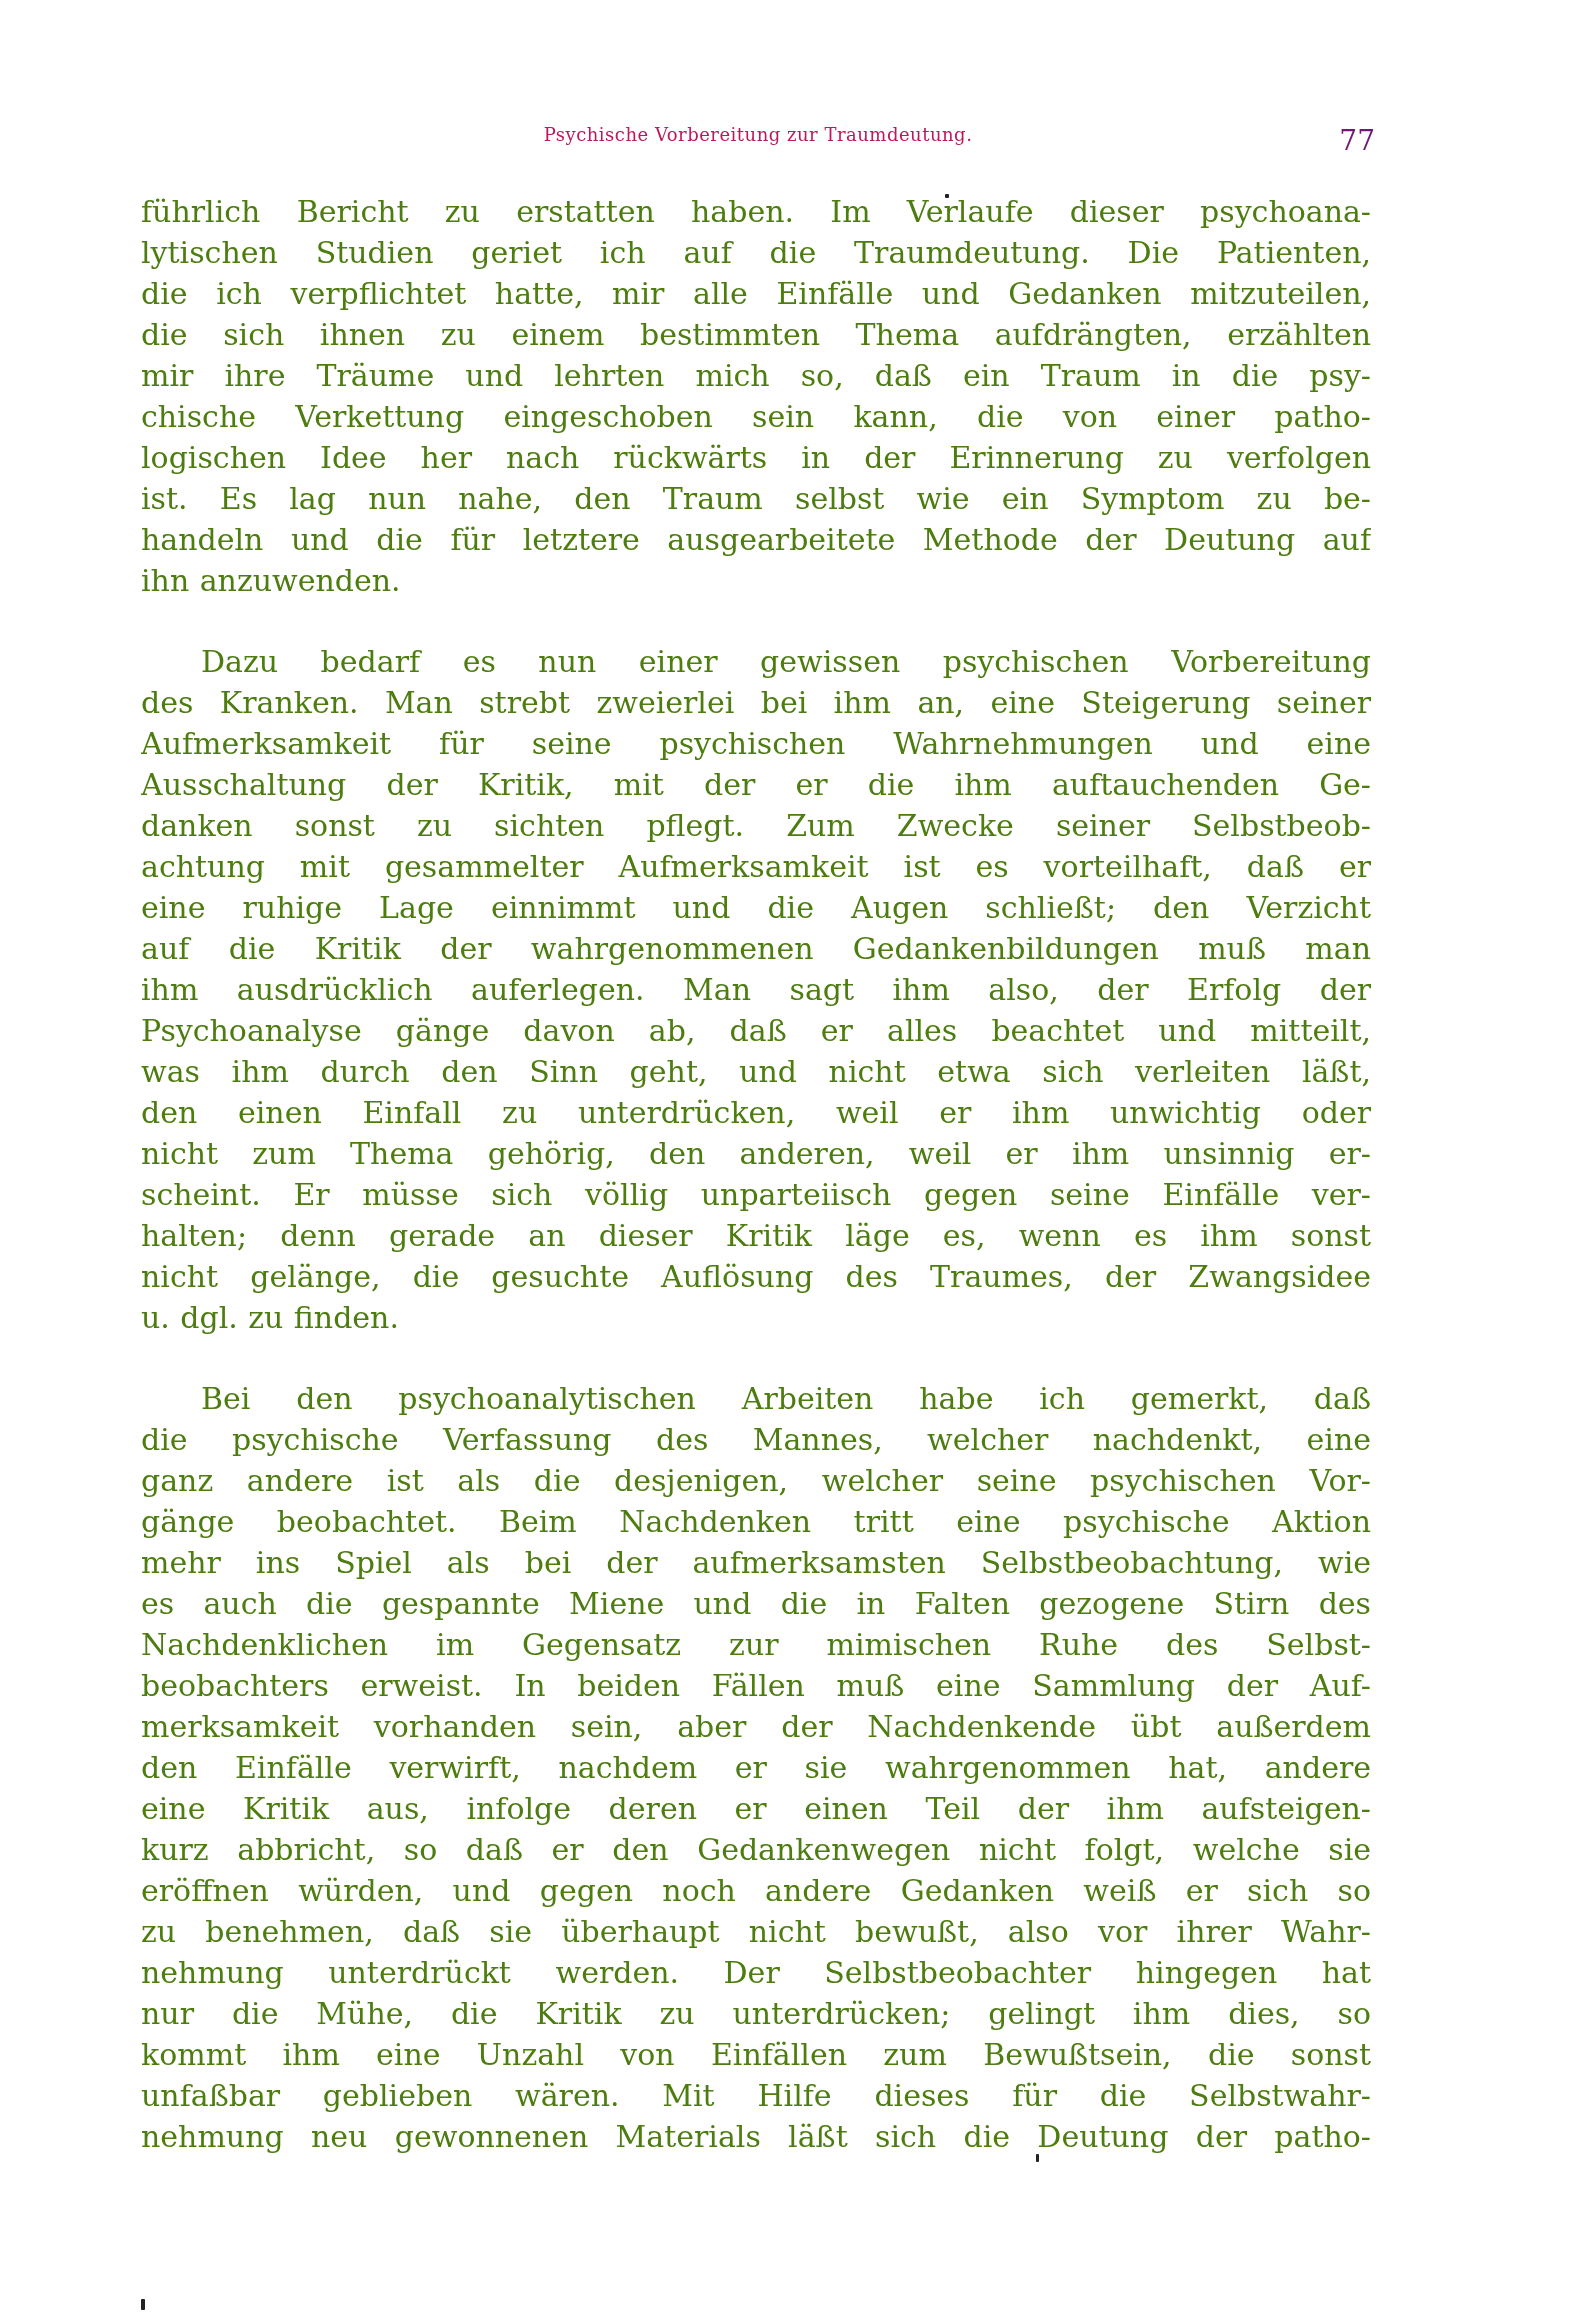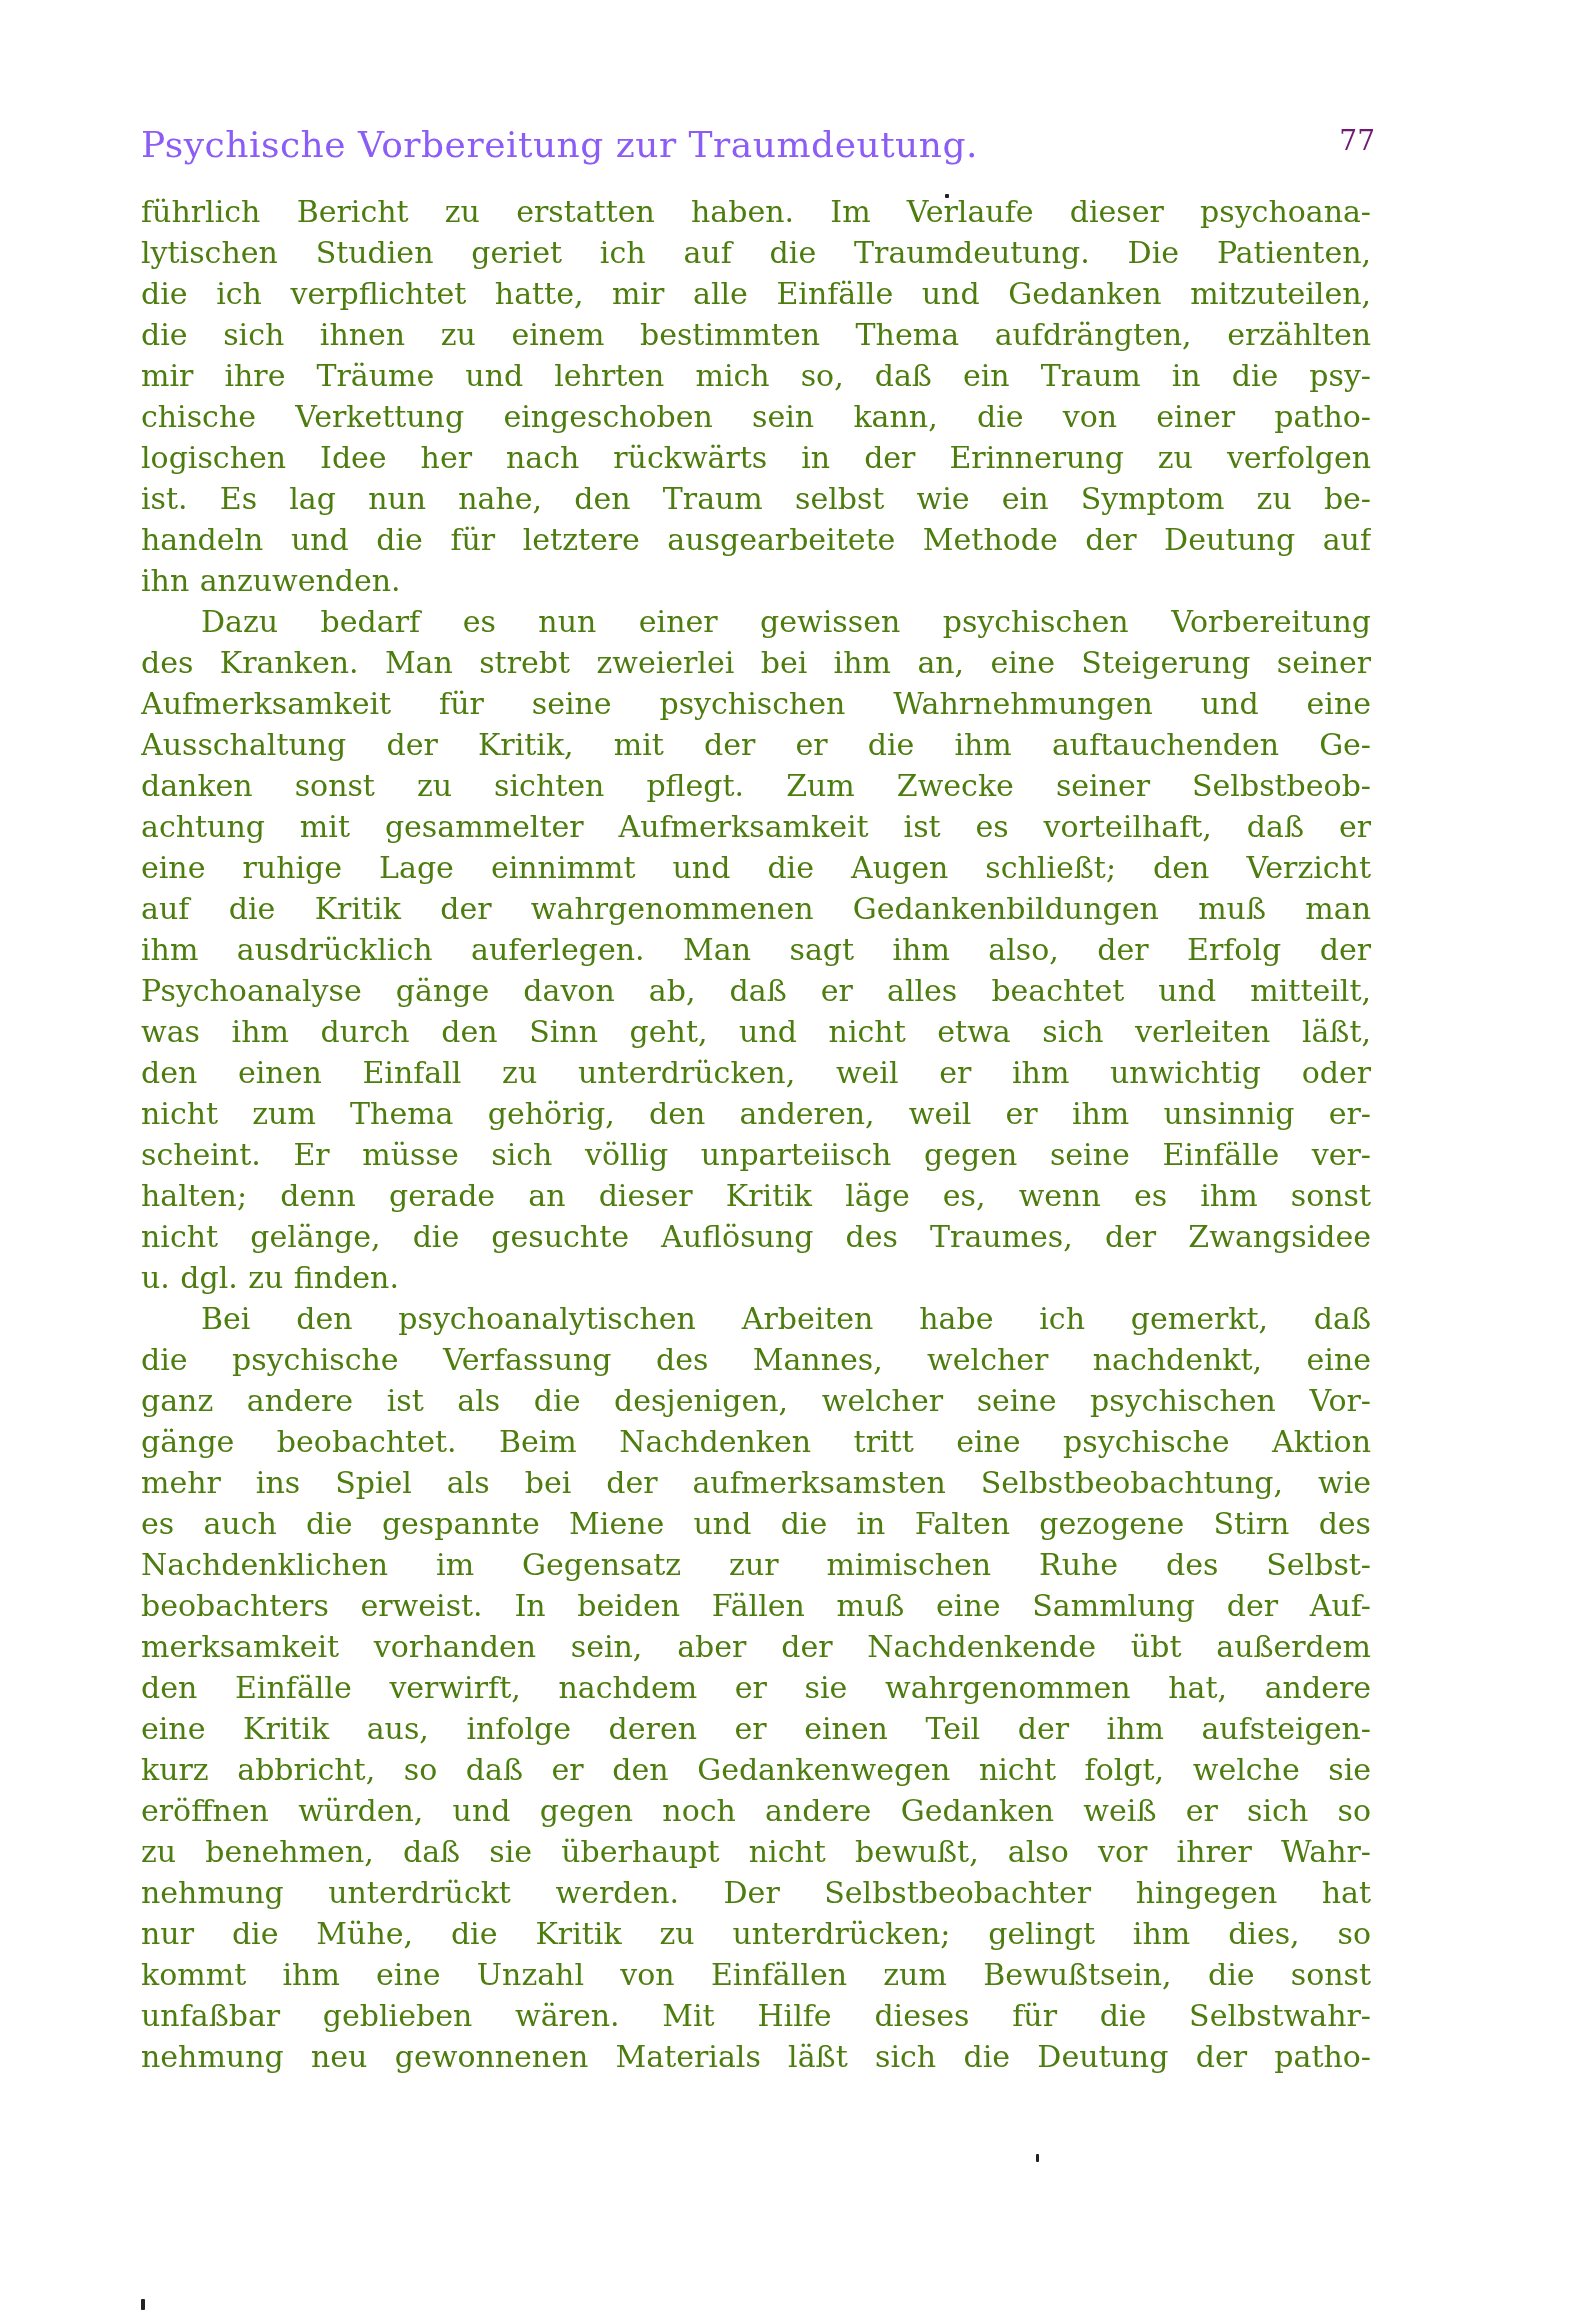--- a/index.html
+++ b/index.html
@@ -20,23 +20,24 @@
   }
   .running-header {
     position: absolute;
     top: 124px;
     left: 141px;
     width: 1234px;
     height: 41px;
   }
   .running-title {
     width: 100%;
-    font-size: 36px;
+    text-align: center;
+    font-size: 18px;
     letter-spacing: 0.5px;
-    color: #8b5cf6;
+    color: #be185d;
     white-space: nowrap;
   }
   .page-number {
     position: absolute;
     top: 0;
     right: 0;
     font-size: 28px;
     color: #701a75;
   }
   .text-column {
@@ -54,20 +55,21 @@
     text-align-last: justify;
     white-space: normal;
     overflow: hidden;
     height: 41px;
   }
   .line.flush {
     text-align-last: left;
   }
   .line.indent {
     text-indent: 60px;
+    margin-top: 40px;
   }
   .speck {
     position: absolute;
     background: #222222;
     border-radius: 0.9px;
   }
   .speck-1 { left: 945px; top: 194px;  width: 3.8px; height: 3.8px; }
   .speck-2 { left: 1036px; top: 2154px; width: 2.8px; height: 7.5px; }
   .speck-3 { left: 141px;  top: 2299px; width: 3.8px; height: 11.3px; }
 </style>

